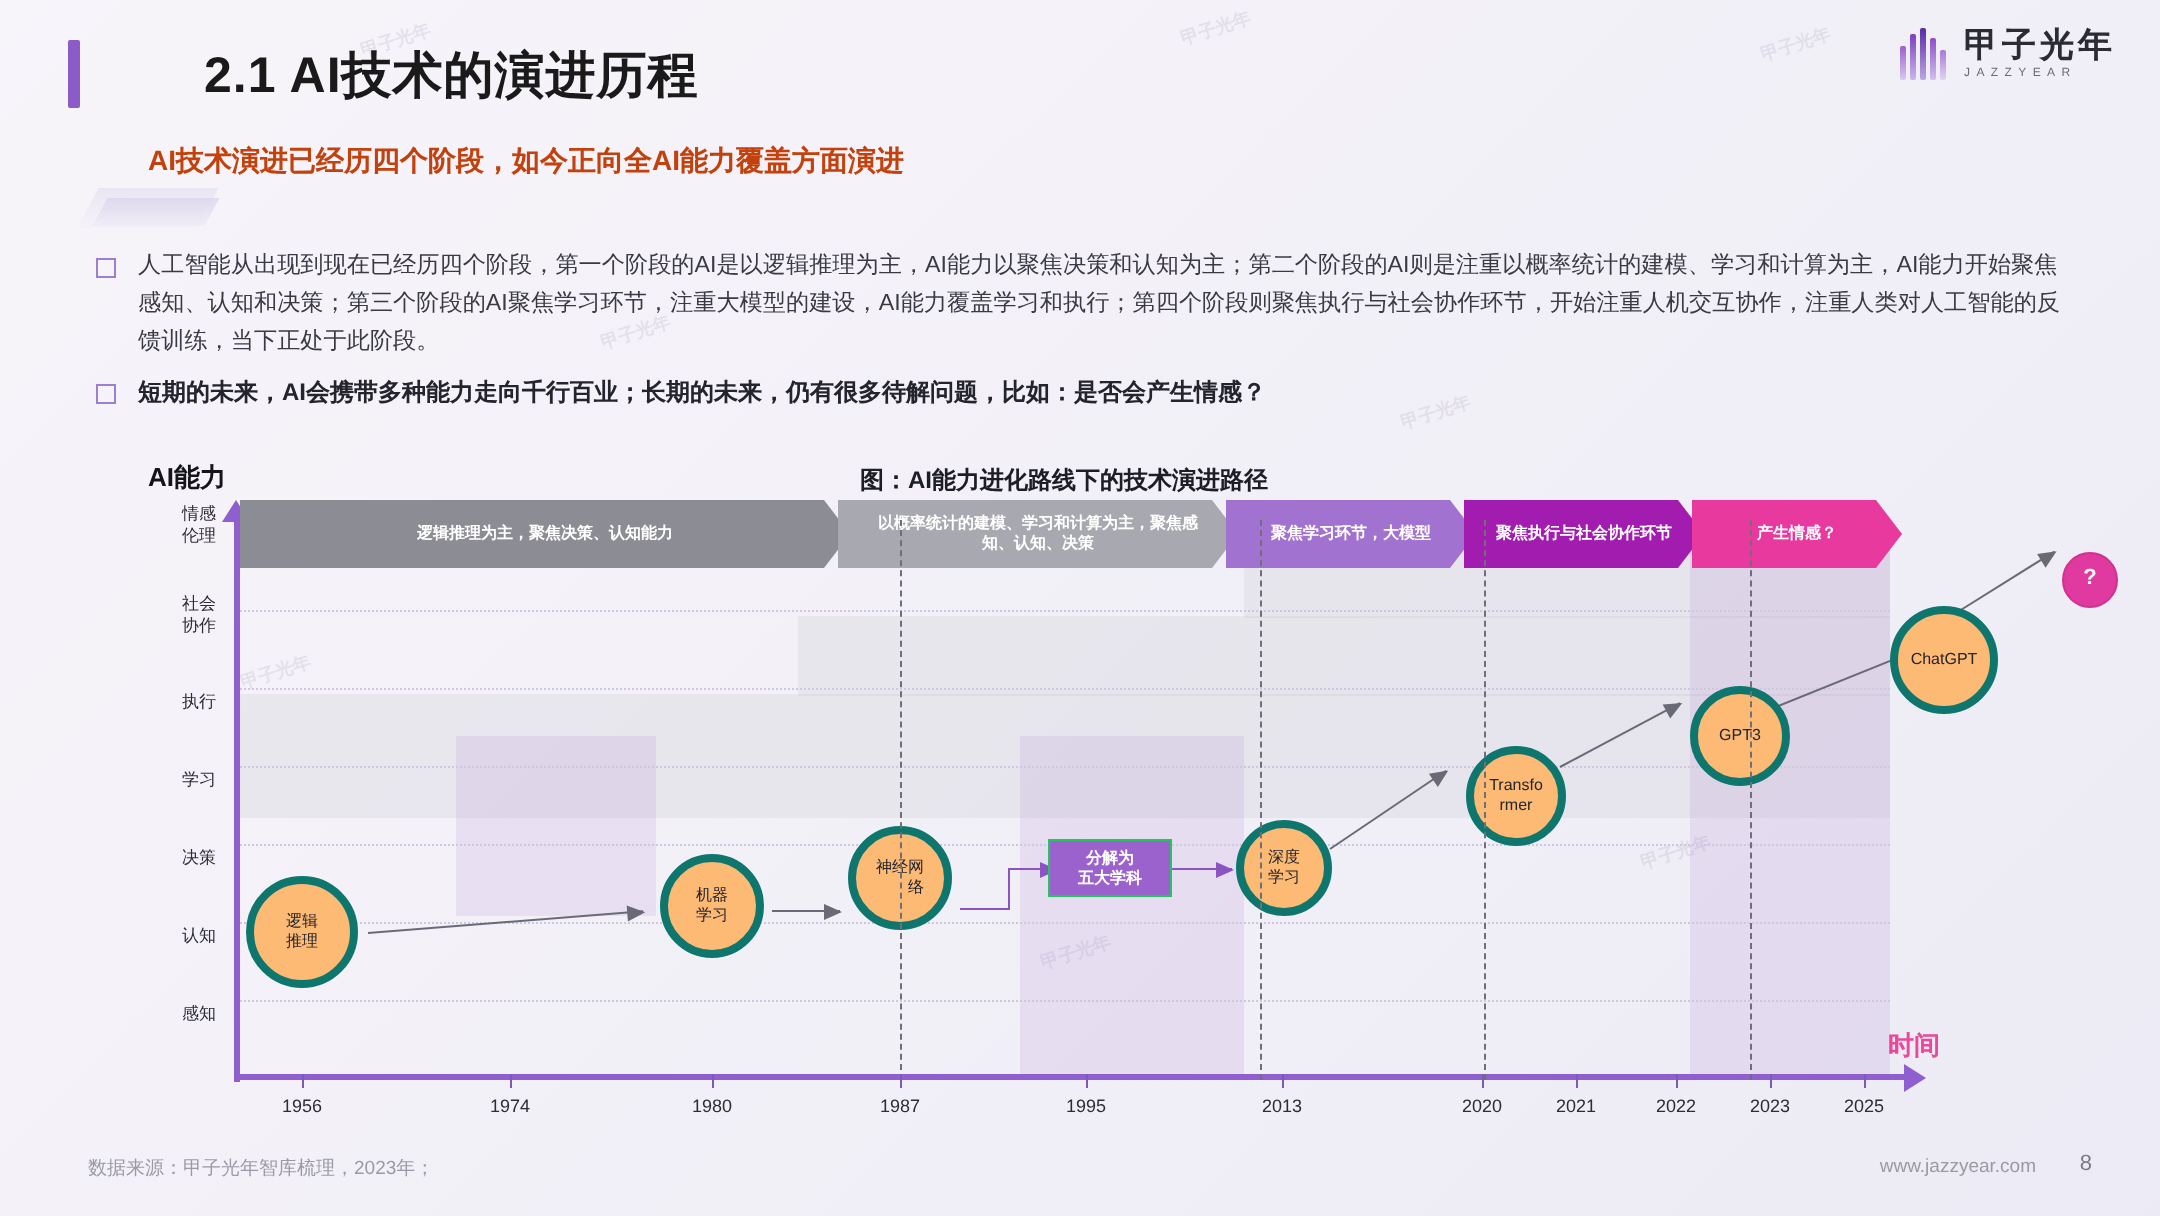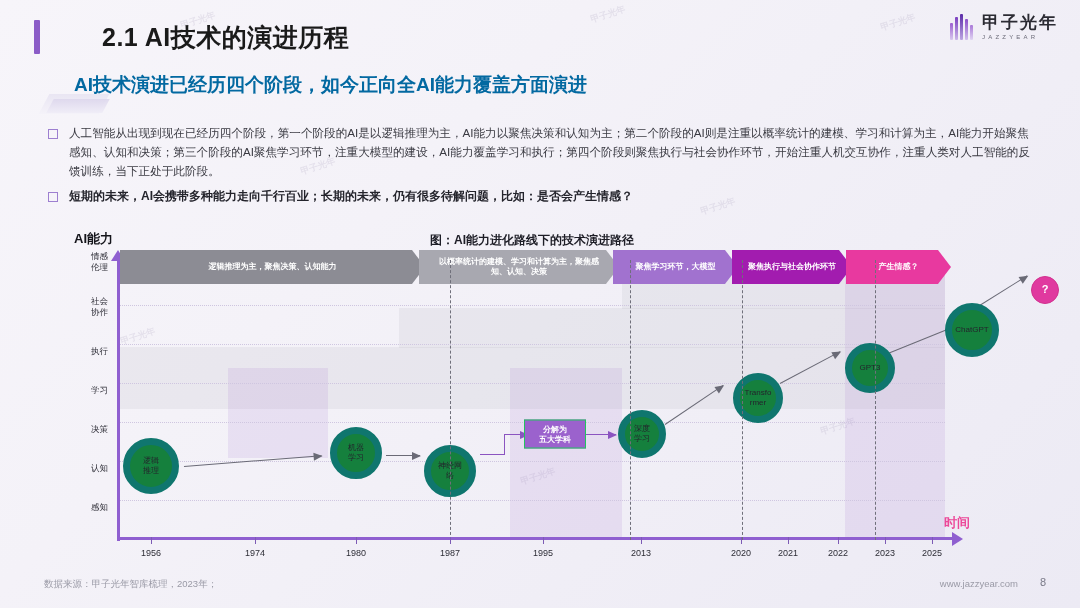--- a/index.html
+++ b/index.html
@@ -22,21 +22,21 @@
   .logo-txt{line-height:1;}
   .logo-cn{font-size:17px;font-weight:bold;color:#2b2b33;letter-spacing:2px;}
   .logo-en{font-size:6px;color:#6b6b78;letter-spacing:3.2px;margin-top:3px;}
 
   
   .sub-wrap{position:absolute;left:52px;top:72px;}
   .sub-deco{position:absolute;left:-8px;top:22px;width:60px;height:20px;
     background:linear-gradient(180deg,#e8e4f2,#f4f2f9);transform:skewX(-28deg);opacity:.9;}
   .sub-deco2{position:absolute;left:-2px;top:27px;width:56px;height:14px;
     background:linear-gradient(180deg,#dcd6ec,#efecf7);transform:skewX(-28deg);opacity:.85;}
-  .subtitle{position:relative;font-size:19px;font-weight:bold;color:#0369a1;padding-left:22px;}
+  .subtitle{position:relative;font-size:14px;font-weight:bold;color:#c2410c;padding-left:22px;}
 
   
   .bullets{position:absolute;left:48px;top:124px;width:992px;}
   .bullet{display:flex;margin-bottom:7px;}
   .bmark{width:8px;height:8px;border:1.4px solid #9d7fd0;margin:5px 11px 0 0;flex:none;}
   .btext{font-size:11.6px;color:#3a3a42;line-height:1.62;}
   .btext.bold{font-weight:bold;color:#24242c;font-size:12px;}
 
   
   .chart{position:absolute;left:0;top:228px;width:1080px;height:340px;}
@@ -68,21 +68,21 @@
     color:#fff;font-size:8px;font-weight:bold;text-align:center;line-height:1.3;padding:0 16px;
     box-sizing:border-box;
     clip-path:polygon(0 0, calc(100% - 13px) 0, 100% 50%, calc(100% - 13px) 100%, 0 100%);}
 
   .vdash{position:absolute;top:32px;height:280px;border-left:1.4px dashed #6f6f7a;}
 
   .shade{position:absolute;background:rgba(160,160,170,.13);}
   .shade-p{position:absolute;background:rgba(168,120,210,.15);}
 
   .node{position:absolute;transform:translate(-50%,-50%);
-    border:7px solid #0f766e;border-radius:50%;background:#15803d;
+    border:4px solid #0f766e;border-radius:50%;background:#fdba74;
     display:flex;align-items:center;justify-content:center;text-align:center;
     font-size:8px;color:#24242c;line-height:1.2;box-sizing:border-box;}
   .node.pink{background:#e0399f;border:1px solid #d2318f;color:#fff;font-size:11px;font-weight:bold;}
   .boxnode{position:absolute;transform:translate(-50%,-50%);
     background:#9b62cd;border:1px solid #22c55e;color:#fff;font-size:8px;font-weight:bold;
     display:flex;align-items:center;justify-content:center;text-align:center;line-height:1.25;
     box-sizing:border-box;}
 
   .arrow{position:absolute;transform-origin:0 50%;height:0;border-top:1.3px solid #6a6a76;}
   .arrow::after{content:"";position:absolute;right:-1px;top:-4px;width:0;height:0;
@@ -199,21 +199,21 @@
       <div class="arrow" style="left:763px;top:89px;width:80px;transform:rotate(-22deg);"></div>
 
       <div class="arrow" style="left:858px;top:40px;width:58px;transform:rotate(-32deg);"></div>
 
       <div class="node" style="left:31px;top:200px;width:56px;height:56px;">
         <span>逻辑<br>推理</span>
       </div>
       <div class="node" style="left:236px;top:187px;width:52px;height:52px;">
         <span>机器<br>学习</span>
       </div>
-      <div class="node" style="left:330px;top:205px;width:52px;height:52px;">
+      <div class="node" style="left:330px;top:173px;width:52px;height:52px;text-align:right;">
         <span>神经网<br>络</span>
       </div>
       <div class="boxnode" style="left:435px;top:168px;width:62px;height:29px;">
         <span>分解为<br>五大学科</span>
       </div>
       <div class="node" style="left:522px;top:168px;width:48px;height:48px;">
         <span>深度<br>学习</span>
       </div>
       <div class="node" style="left:638px;top:132px;width:50px;height:50px;">
         <span>Transfo<br>rmer</span>

